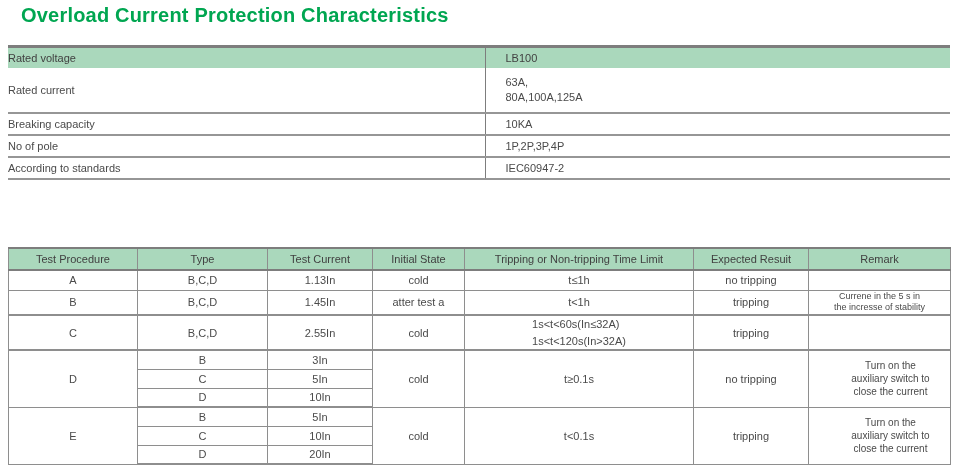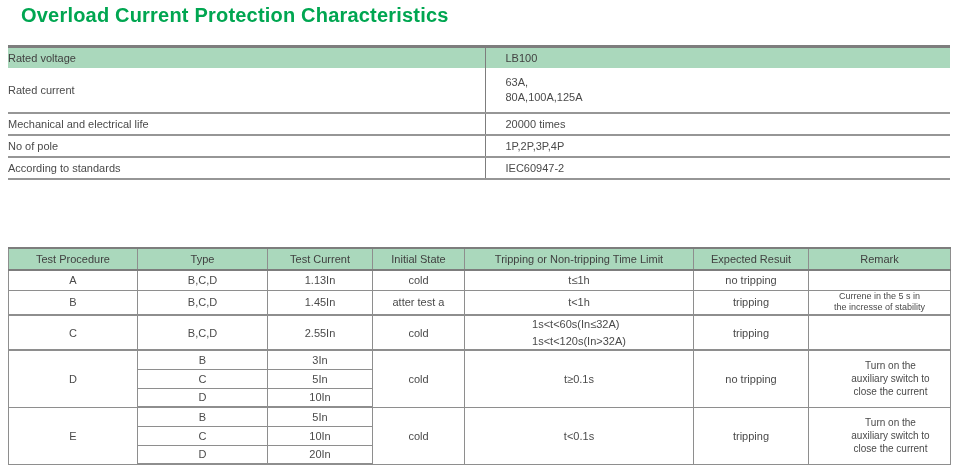--- a/index.html
+++ b/index.html
@@ -70,22 +70,22 @@
       <td class="val">LB100</td>
     </tr>
     <tr class="tall">
       <td class="lbl">Rated current</td>
       <td class="val">
         <span class="vline">63A,</span>
         <span class="vline">80A,100A,125A</span>
       </td>
     </tr>
     <tr>
-      <td class="lbl">Mechanical and electrical life</td>
-      <td class="val">20000 times</td>
+      <td class="lbl">Breaking capacity</td>
+      <td class="val">10KA</td>
     </tr>
     <tr>
       <td class="lbl">No of pole</td>
       <td class="val">1P,2P,3P,4P</td>
     </tr>
     <tr>
       <td class="lbl">According to standards</td>
       <td class="val">IEC60947-2</td>
     </tr>
   </tbody>

